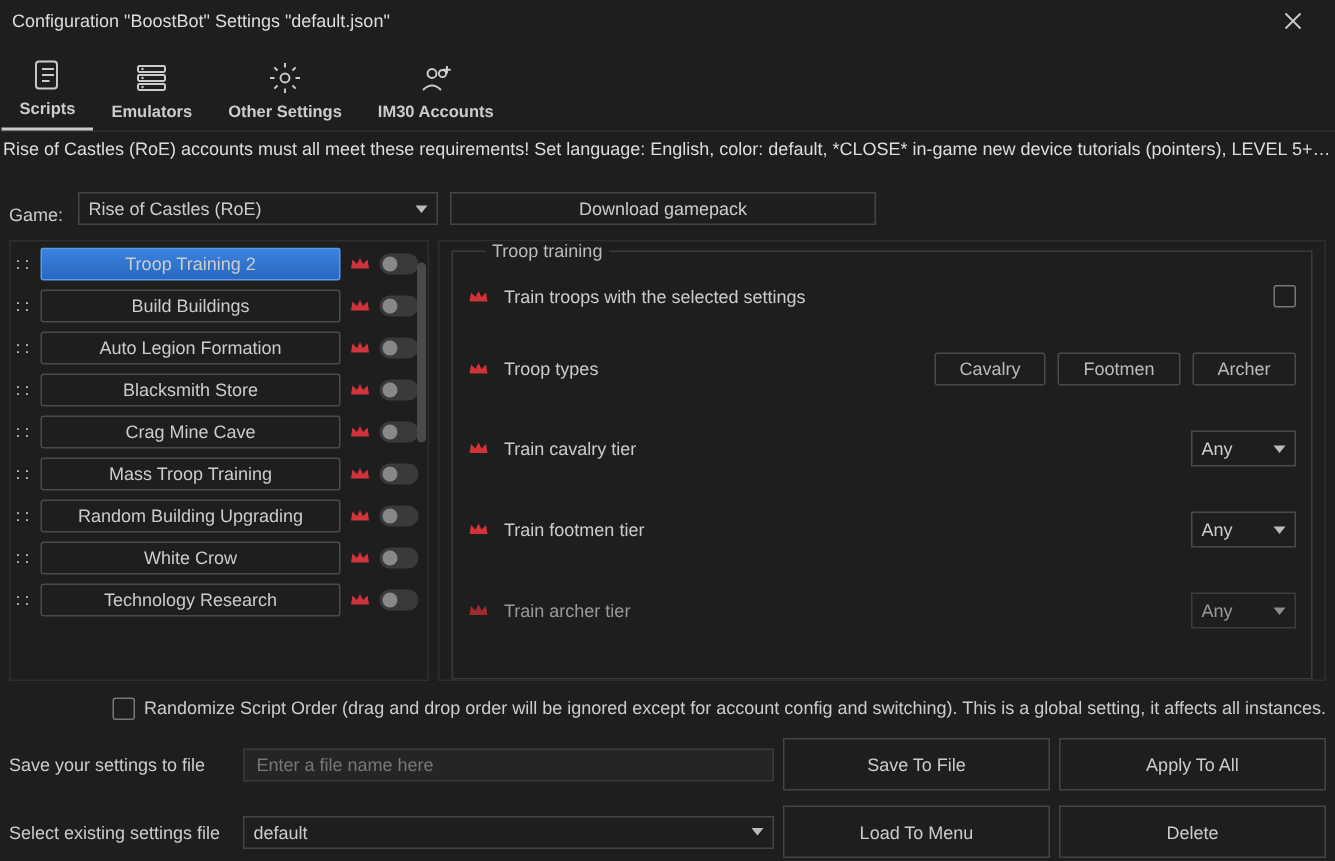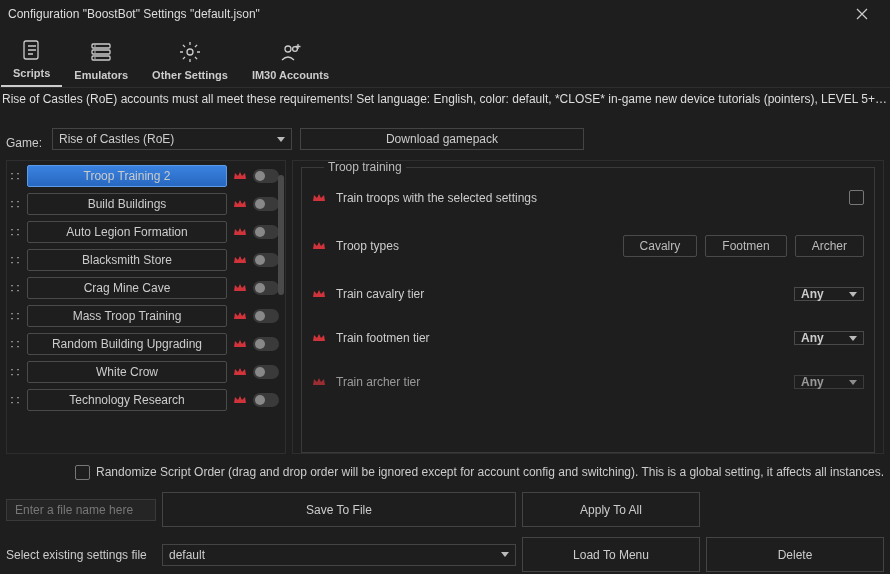--- a/index.html
+++ b/index.html
@@ -57,21 +57,21 @@
   .detail-wrap{flex:1;border:1px solid #2e2e2e;padding:6px 8px 0 8px;overflow:hidden;}
   .fieldset-title{position:relative;border:1px solid #3a3a3a;height:100%;padding:6px 10px 0 10px;}
   .fieldset-title>.legend{position:absolute;top:-8px;left:22px;background:var(--bg);padding:0 4px;color:#bbbbbb;}
   .detail-inner{display:flex;flex-direction:column;gap:30px;margin-top:16px;overflow:hidden;height:calc(100% - 16px);}
   .detail-row{display:flex;align-items:center;gap:10px;}
   .detail-row .crown-icon{flex:0 0 14px;}
   .detail-row .lbl{flex:1;}
   .checkbox{width:15px;height:15px;border:1px solid #777;border-radius:2px;background:transparent;cursor:pointer;}
   .pill-group{display:flex;gap:8px;margin-left:auto;}
   .pill{border:1px solid #4a4a4a;padding:3px 16px;border-radius:2px;cursor:pointer;color:#bbbbbb;}
-  .tier-combo{width:70px;height:14px;border:1px solid #4a4a4a;display:flex;align-items:center;justify-content:space-between;padding:0 6px;cursor:pointer;font-weight:bold;}
+  .tier-combo{width:70px;height:24px;border:1px solid #4a4a4a;display:flex;align-items:center;justify-content:space-between;padding:0 6px;cursor:pointer;}
   .caret{width:0;height:0;border-left:4px solid transparent;border-right:4px solid transparent;border-top:5px solid #bbbbbb;}
   
   .randomize-row{display:flex;align-items:center;justify-content:flex-end;gap:6px;height:20px;margin-top:2px;}
   .bottom-grid{display:grid;grid-template-columns:150px 1fr 178px 178px;gap:6px;align-items:center;margin-top:4px;}
   .input{background:var(--input);border:1px solid #3a3a3a;height:22px;padding:0 8px;color:#888;}
   .input::placeholder{color:#777;}
   .btn-block{border:1px solid var(--border);height:35px;display:flex;align-items:center;justify-content:center;cursor:pointer;}
   svg{display:block;}
 </style>
 </head>
@@ -364,20 +364,21 @@
         </div>
       </div>
     </div>
 
     <div class="randomize-row">
       <div class="checkbox"></div>
       <span>Randomize Script Order (drag and drop order will be ignored except for account config and switching). This is a global setting, it affects all instances.</span>
     </div>
 
     <div class="bottom-grid">
+      <div>Save your settings to file</div>
       <input class="input" placeholder="Enter a file name here" style="">
       <div class="btn-block">
           <span>Save To File</span>
         </div>
       <div class="btn-block">
           <span>Apply To All</span>
         </div>
     </div>
 
     <div class="bottom-grid">

